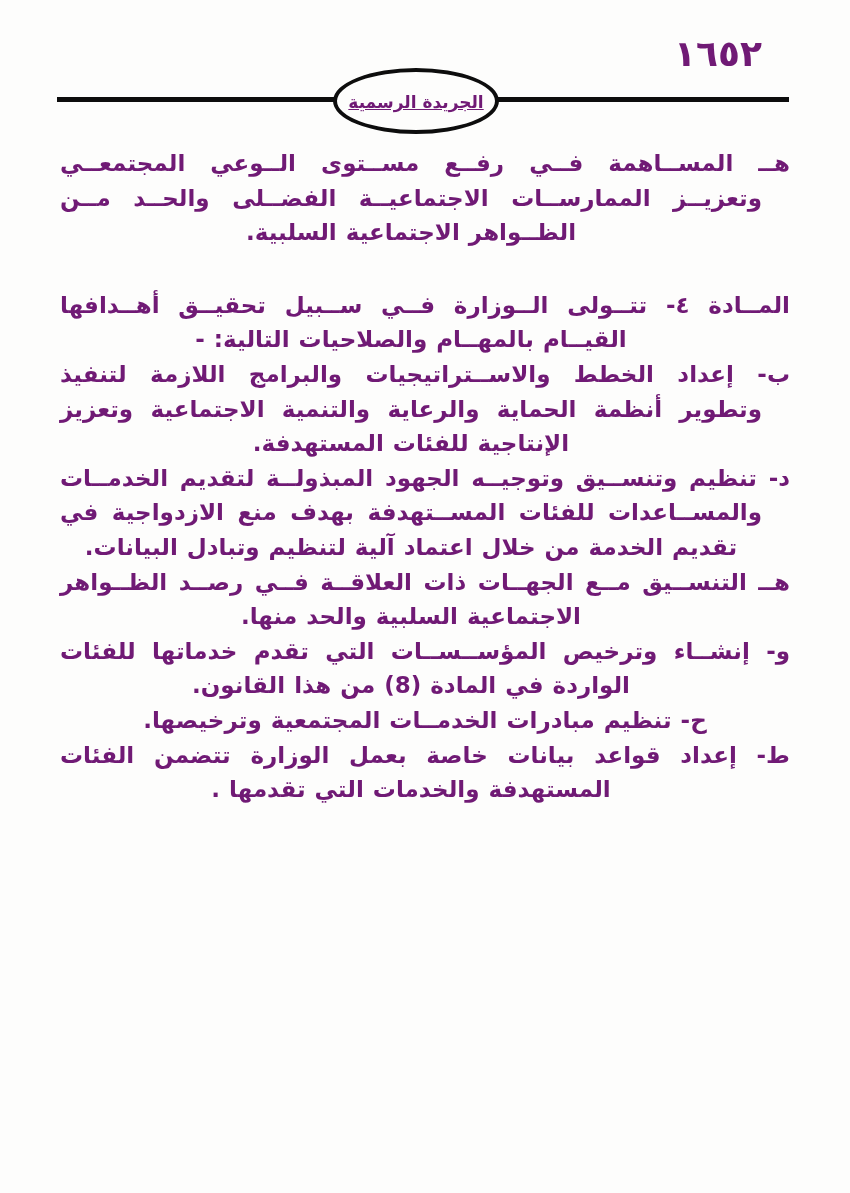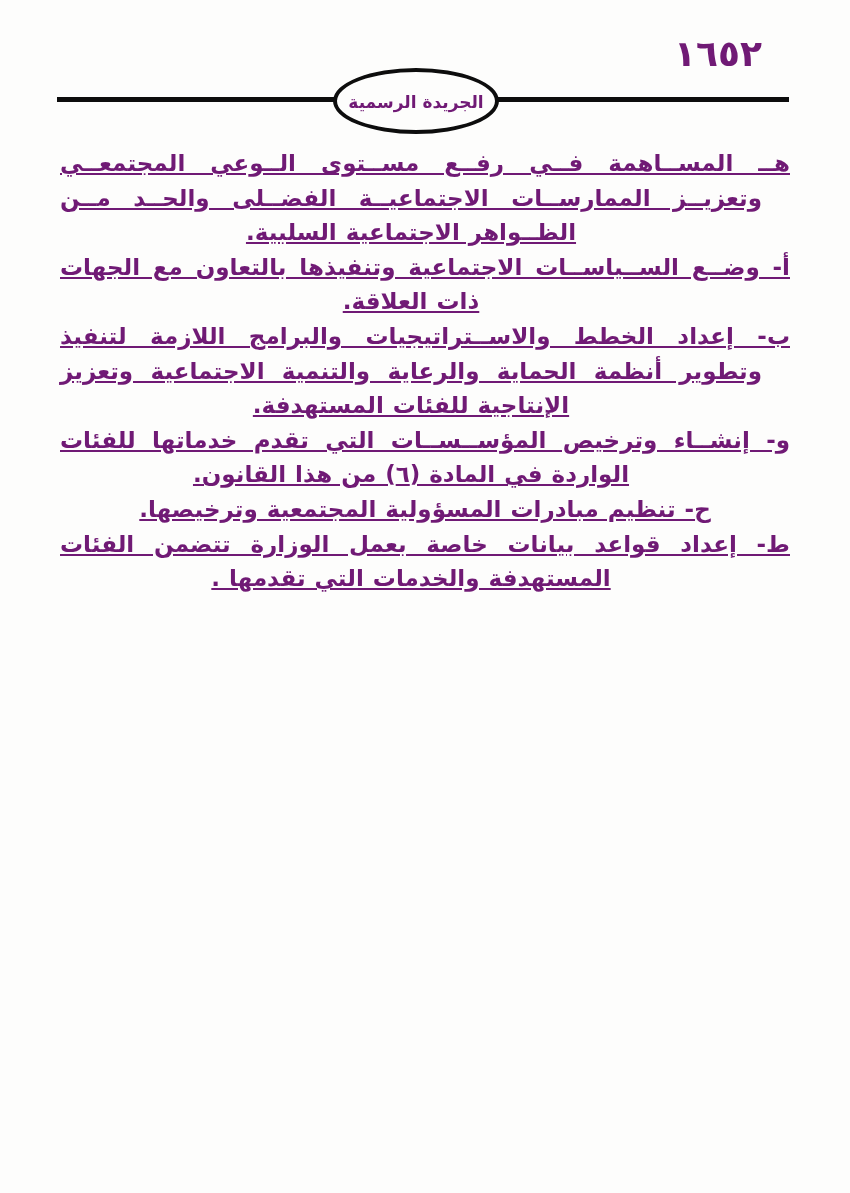--- a/index.html
+++ b/index.html
@@ -46,20 +46,21 @@
     top: 68px;
     left: 333px;
     width: 158px;
     height: 58px;
     background: #fdfdfc;
     border: 4px solid #0d0d0d;
     border-radius: 50%;
     display: flex;
     align-items: center;
     justify-content: center;
+    text-decoration: underline;
   }
   .gazette-badge .badge-label {
     direction: rtl;
     font-size: 17px;
     font-weight: bold;
     padding-top: 2px;
     white-space: nowrap;
   }
   
   .doc-body {
@@ -70,41 +71,42 @@
     unicode-bidi: embed;
     text-align: justify;
     text-align-last: center;
     font-size: 23px;
     font-weight: bold;
     line-height: 34.6px;
     margin: 0;
     padding-right: 28px;
     text-indent: -28px;
     word-spacing: 1px;
-    text-decoration: underline;
   }
   .article-start {
     margin-top: 38px;
   }
 </style>
 </head>
 <body>
 
 <div class="page">
 
   <div class="header">
     <div class="page-number">١٦٥٢</div>
     <div class="header-rule"></div>
     <div class="gazette-badge">
       <span class="badge-label">الجريدة الرسمية</span>
     </div>
   </div>
 
   <div class="doc-body">
     <p class="clause">هــ المســاهمة فــي رفــع مســتوى الــوعي المجتمعــي وتعزيــز الممارســات الاجتماعيــة الفضــلى والحــد مــن الظــواهر الاجتماعية السلبية.</p>
-    <p class="clause">أ- وضــع الســياســات الاجتماعية وتنفيذها بالتعاون مع الجهات ذات العلاقة.</p>
+    <p class="clause article-start">المــادة ٤- تتــولى الــوزارة فــي ســبيل تحقيــق أهــدافها القيــام بالمهــام والصلاحيات التالية: -</p>
     <p class="clause">ب- إعداد الخطط والاســتراتيجيات والبرامج اللازمة لتنفيذ وتطوير أنظمة الحماية والرعاية والتنمية الاجتماعية وتعزيز الإنتاجية للفئات المستهدفة.</p>
-    <p class="clause">و- إنشــاء وترخيص المؤســســات التي تقدم خدماتها للفئات الواردة في المادة (٦) من هذا القانون.</p>
-    <p class="clause">ح- تنظيم مبادرات المسؤولية المجتمعية وترخيصها.</p>
+    <p class="clause">د- تنظيم وتنســيق وتوجيــه الجهود المبذولــة لتقديم الخدمــات والمســاعدات للفئات المســتهدفة بهدف منع الازدواجية في تقديم الخدمة من خلال اعتماد آلية لتنظيم وتبادل البيانات.</p>
+    <p class="clause">هــ التنســيق مــع الجهــات ذات العلاقــة فــي رصــد الظــواهر الاجتماعية السلبية والحد منها.</p>
+    <p class="clause">و- إنشــاء وترخيص المؤســســات التي تقدم خدماتها للفئات الواردة في المادة (8) من هذا القانون.</p>
+    <p class="clause">ح- تنظيم مبادرات الخدمــات المجتمعية وترخيصها.</p>
     <p class="clause">ط- إعداد قواعد بيانات خاصة بعمل الوزارة تتضمن الفئات المستهدفة والخدمات التي تقدمها .</p>
   </div>
 
 </div>
 
 </body></html>

